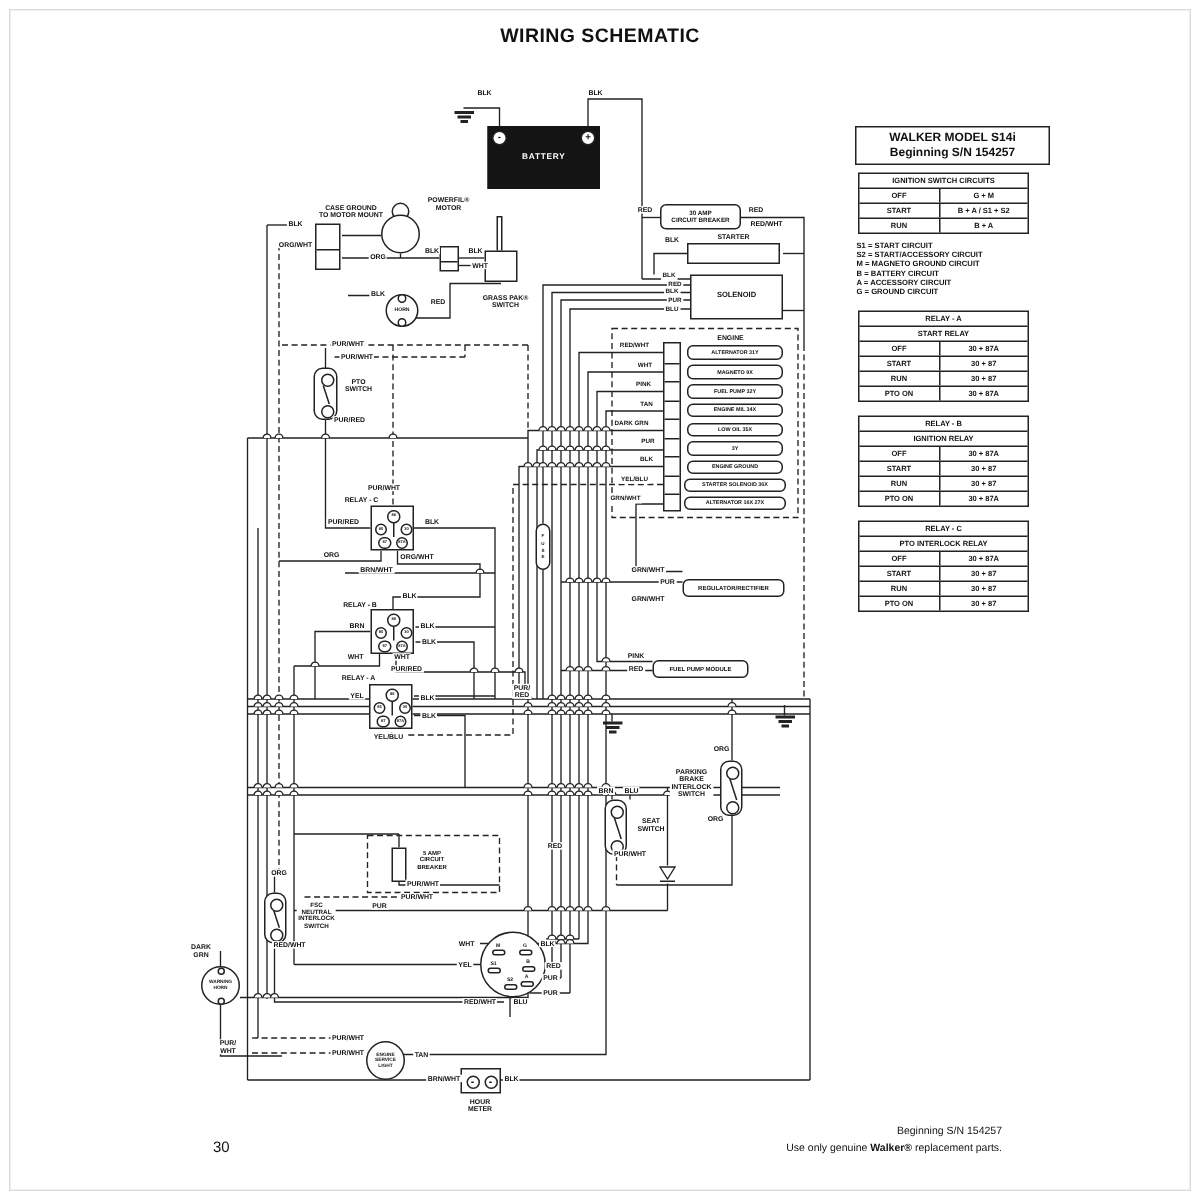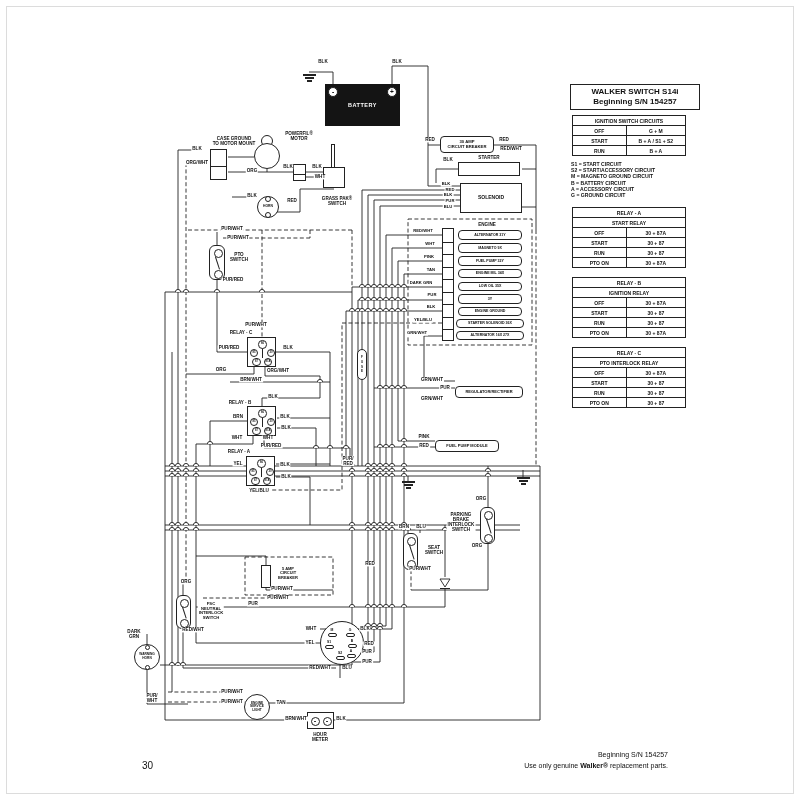--- a/index.html
+++ b/index.html
@@ -45,20 +45,21 @@
   .rtable{margin-top:9px}
   
   .pageno{position:absolute;left:142px;top:760px;font-size:10px}
   .foot-right{position:absolute;right:132px;top:750px;text-align:right;font-size:7px;line-height:1.5}
 </style>
 </head>
 <body>
 
 <div class="page">
   <div class="frame"></div>
+  <h1 class="title">WIRING SCHEMATIC</h1>
 
   <svg class="wires" id="wires" width="800" height="800" viewBox="0 0 800 800">
       <path d="M333 92 V72 H309" fill="none" stroke="#222" stroke-width="0.9"></path>
       <path d="M392 92 V66 H428 V186" fill="none" stroke="#222" stroke-width="0.9"></path>
       <path d="M428 145 H440" fill="none" stroke="#222" stroke-width="0.9"></path>
       <path d="M428 186 H460" fill="none" stroke="#222" stroke-width="0.9"></path>
       <path d="M494 145 H536 V230" fill="none" stroke="#222" stroke-width="0.9"></path>
       <path d="M522 169 H536" fill="none" stroke="#222" stroke-width="0.9"></path>
       <path d="M522 207 H536" fill="none" stroke="#222" stroke-width="0.9"></path>
       <path d="M458 169 H436 V183" fill="none" stroke="#222" stroke-width="0.9"></path>
@@ -590,21 +591,21 @@
       <div class="lab" style="left: 232px; top: 702px; font-size: 4.6px;">PUR/WHT</div>
       <div class="lab" style="left: 281px; top: 703px; font-size: 4.6px;">TAN</div>
       <div class="lab" style="left: 296px; top: 719px; font-size: 4.6px;">BRN/WHT</div>
       <div class="lab" style="left: 341px; top: 719px; font-size: 4.6px;">BLK</div>
       <div class="lab" style="left: 320px; top: 737px; font-size: 4.6px;">HOUR
 METER</div>
     </div>
 
   <aside class="panel">
     <div class="panel-header">
-      <div>WALKER SWITCH S14i</div>
+      <div>WALKER MODEL S14i</div>
       <div>Beginning S/N 154257</div>
     </div>
     <div class="tblwrap" style="margin-top:5px">
       <div class="stable" id="ign-table">
           <div class="strow">
             <div class="sttitle">IGNITION SWITCH CIRCUITS</div>
           </div>
           <div class="strow">
             <div class="stc1">OFF</div>
             <div class="stc2">G + M</div>

